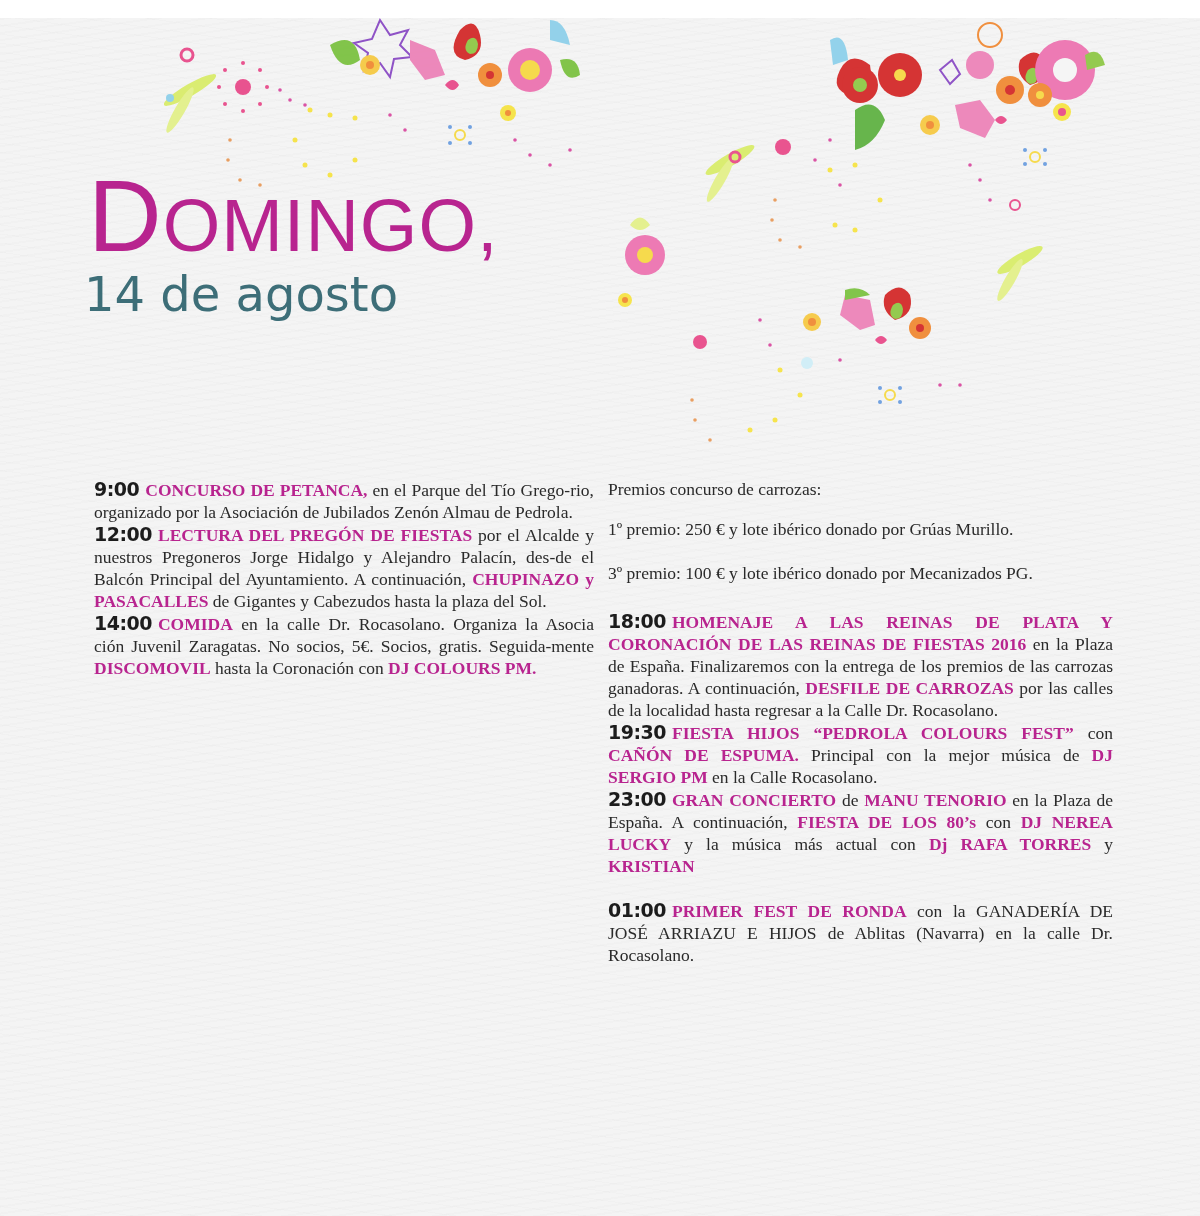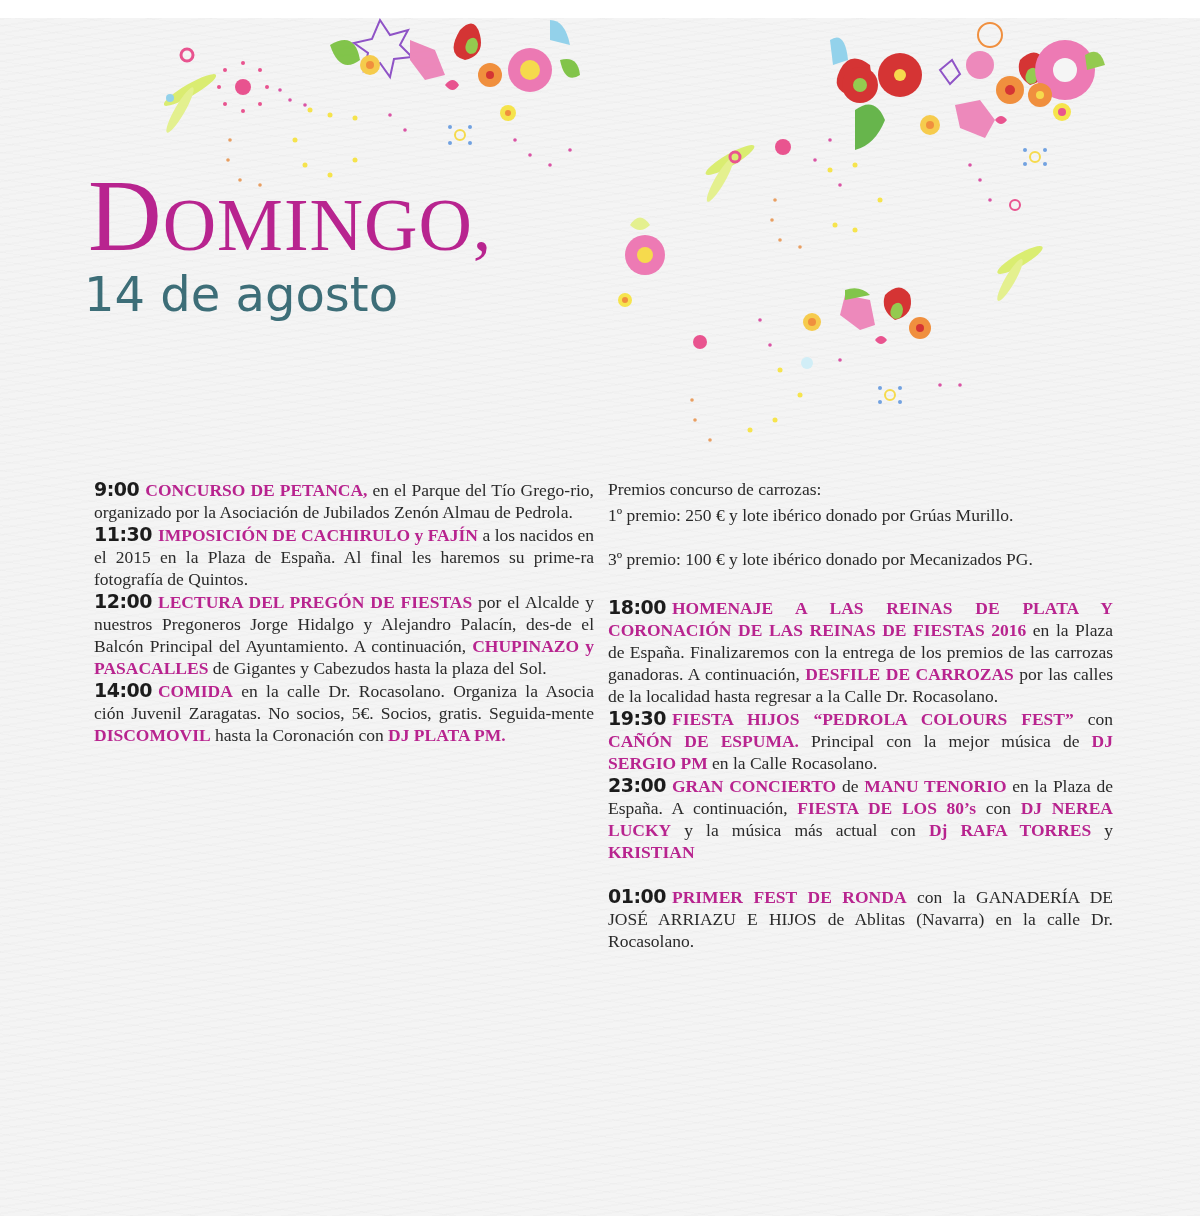--- a/index.html
+++ b/index.html
@@ -12,40 +12,40 @@
   .texture {
     position: absolute; left: 0; top: 18px; width: 1200px; height: 1198px;
     background:
       repeating-linear-gradient(172deg, rgba(0,0,0,0.012) 0 2px, transparent 2px 7px),
       repeating-linear-gradient(8deg, rgba(0,0,0,0.01) 0 1px, transparent 1px 9px),
       #f4f4f4;
   }
   .deco { position: absolute; }
   .title {
     position: absolute; left: 88px; top: 165px;
-    font-family: Liberation Serif, serif;
+    font-family: Liberation Sans, sans-serif;
     color: #b8248f; font-size: 74px; line-height: 1; letter-spacing: 1px;
   }
   .title .big { font-size: 102px; }
   .subtitle {
     position: absolute; left: 84px; top: 270px;
     font-family: "DejaVu Sans", sans-serif;
     color: #3d6e78; font-size: 48px; line-height: 1; font-weight: 500;
   }
   .col { position: absolute; top: 478px; font-size: 17.5px; line-height: 22px; color: #2a2a2a; }
   .col.left { left: 94px; width: 500px; }
   .col.right { left: 608px; width: 505px; }
   .ev { margin: 0 0 27px 0; text-align: justify; }
   .time {
     font-family: "DejaVu Sans", sans-serif; font-weight: bold;
     font-size: 19px; color: #1c1c1c; letter-spacing: -0.5px; margin-right: 6px;
   }
   .hl { color: #b8248f; font-weight: bold; }
   .p { margin: 0; }
-  .prize-title { margin: 0 0 4px 0; }
+  .prize-title { margin: 0 0 18px 0; }
   .prize { margin: 0 0 22px 0; }
 </style>
 </head>
 <body>
 
 <div class="top-strip"></div>
 <div class="texture"></div>
 
 <svg class="deco" style="left:130px;top:0;" width="480" height="190" viewBox="0 0 480 190">
   <g opacity="0.95">
@@ -216,23 +216,22 @@
         <circle cx="110" cy="440" r="1.8"></circle>
       </g>
   </g>
 </svg>
 
 <div class="title"><span class="big">D</span><span>OMINGO,</span></div>
 <div class="subtitle">14 de agosto</div>
 
 <div class="col left" id="left-col">
     <p class="p ev"><span class="time">9:00</span><span class="hl">CONCURSO DE PETANCA,</span><span> en el Parque del Tío Grego-rio, organizado por la Asociación de Jubilados Zenón Almau de Pedrola.</span></p>
-    <p class="p ev"><span class="time">11:30</span><span class="hl">IMPOSICIÓN DE CACHIRULO y FAJÍN</span><span> a los nacidos en el 2015 en la Plaza de España. Al final les haremos su prime-ra fotografía de Quintos.</span></p>
     <p class="p ev"><span class="time">12:00</span><span class="hl">LECTURA DEL PREGÓN DE FIESTAS</span><span> por el Alcalde y nuestros Pregoneros  Jorge Hidalgo y Alejandro Palacín, des-de el Balcón Principal del Ayuntamiento. A continuación, </span><span class="hl">CHUPINAZO y PASACALLES</span><span> de Gigantes y Cabezudos hasta la plaza del Sol.</span></p>
-    <p class="p ev" style="margin-bottom: 44px;"><span class="time">14:00</span><span class="hl">COMIDA</span><span> en la calle Dr. Rocasolano. Organiza la Asocia ción Juvenil Zaragatas. No socios, 5€. Socios, gratis. Seguida-mente </span><span class="hl">DISCOMOVIL</span><span> hasta la Coronación con </span><span class="hl">DJ PLATA PM.</span></p>
+    <p class="p ev" style="margin-bottom: 44px;"><span class="time">14:00</span><span class="hl">COMIDA</span><span> en la calle Dr. Rocasolano. Organiza la Asocia ción Juvenil Zaragatas. No socios, 5€. Socios, gratis. Seguida-mente </span><span class="hl">DISCOMOVIL</span><span> hasta la Coronación con </span><span class="hl">DJ COLOURS PM.</span></p>
   </div>
 
 <div class="col right">
   <div>
     <p class="p prize-title">Premios concurso de carrozas:</p>
     <p class="p prize">1º premio: 250 € y lote ibérico donado por Grúas Murillo.</p>
     <p class="p prize" style="margin-bottom:26px">3º premio: 100 € y lote ibérico donado por Mecanizados PG.</p>
   </div>
   <div id="right-col">
       <p class="p ev"><span class="time">18:00</span><span class="hl">HOMENAJE A LAS REINAS DE PLATA Y CORONACIÓN DE LAS REINAS DE FIESTAS 2016</span><span> en la Plaza de España. Finalizaremos con la entrega  de los premios de las carrozas ganadoras. A continuación, </span><span class="hl">DESFILE DE CARROZAS</span><span> por las calles de la localidad hasta regresar a la Calle Dr. Rocasolano.</span></p>

